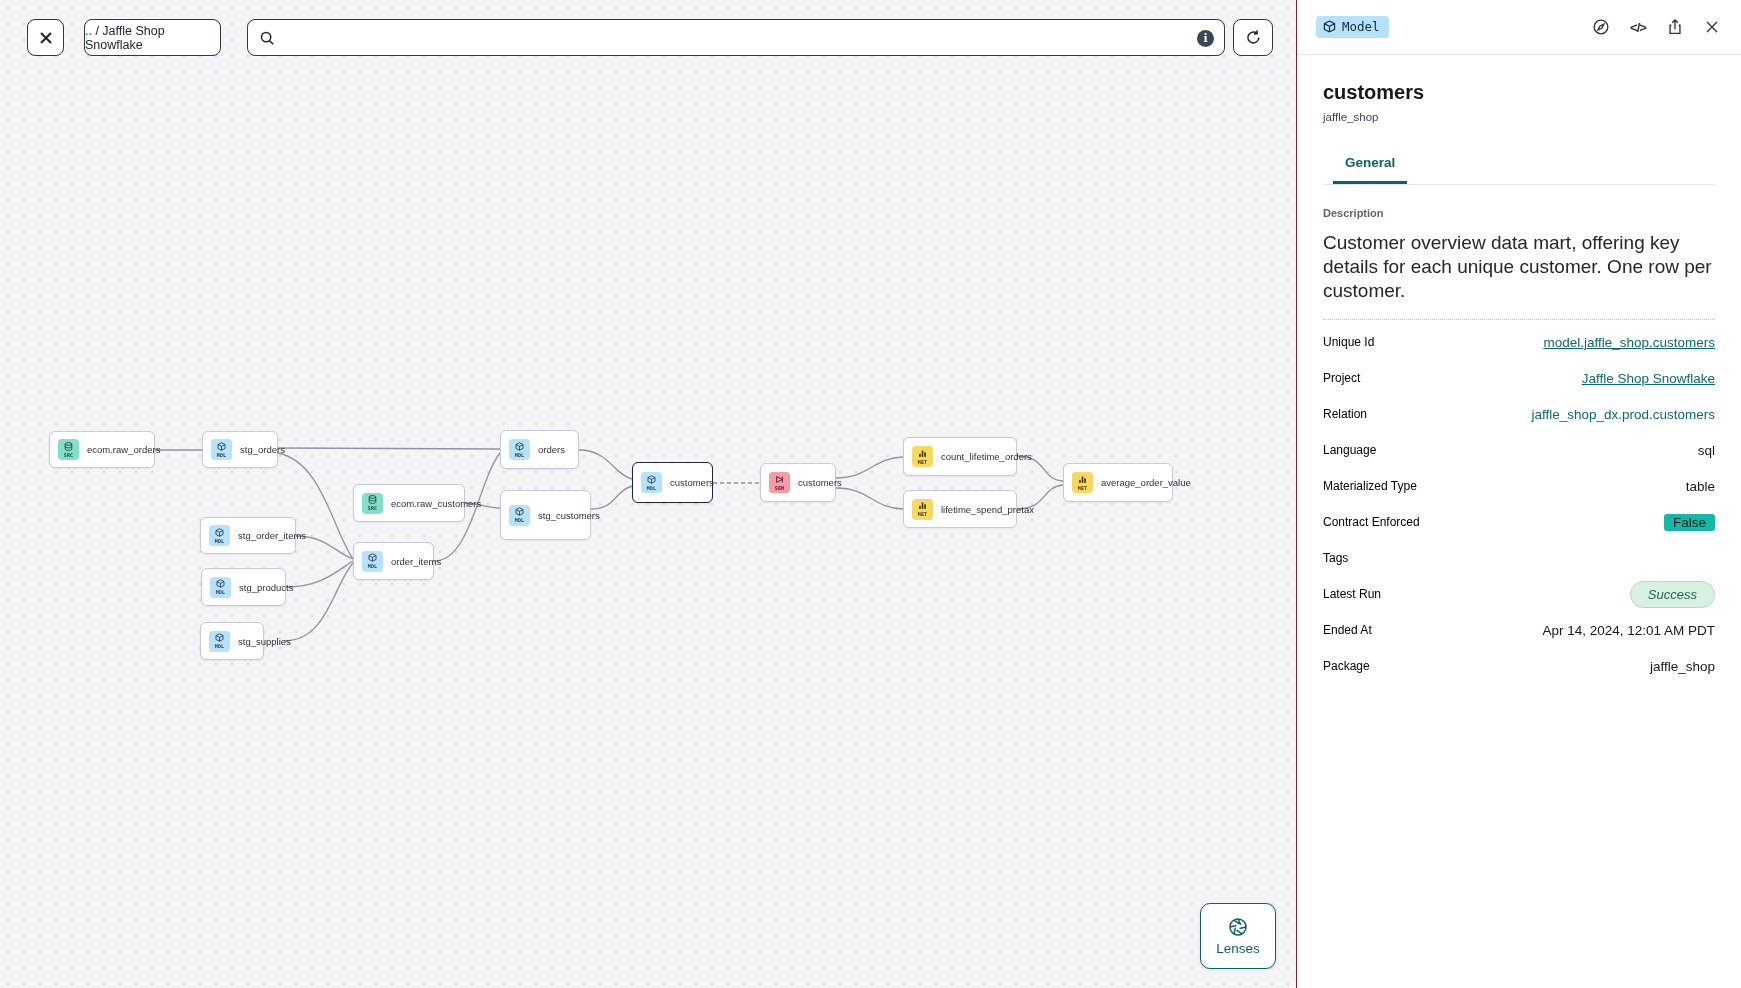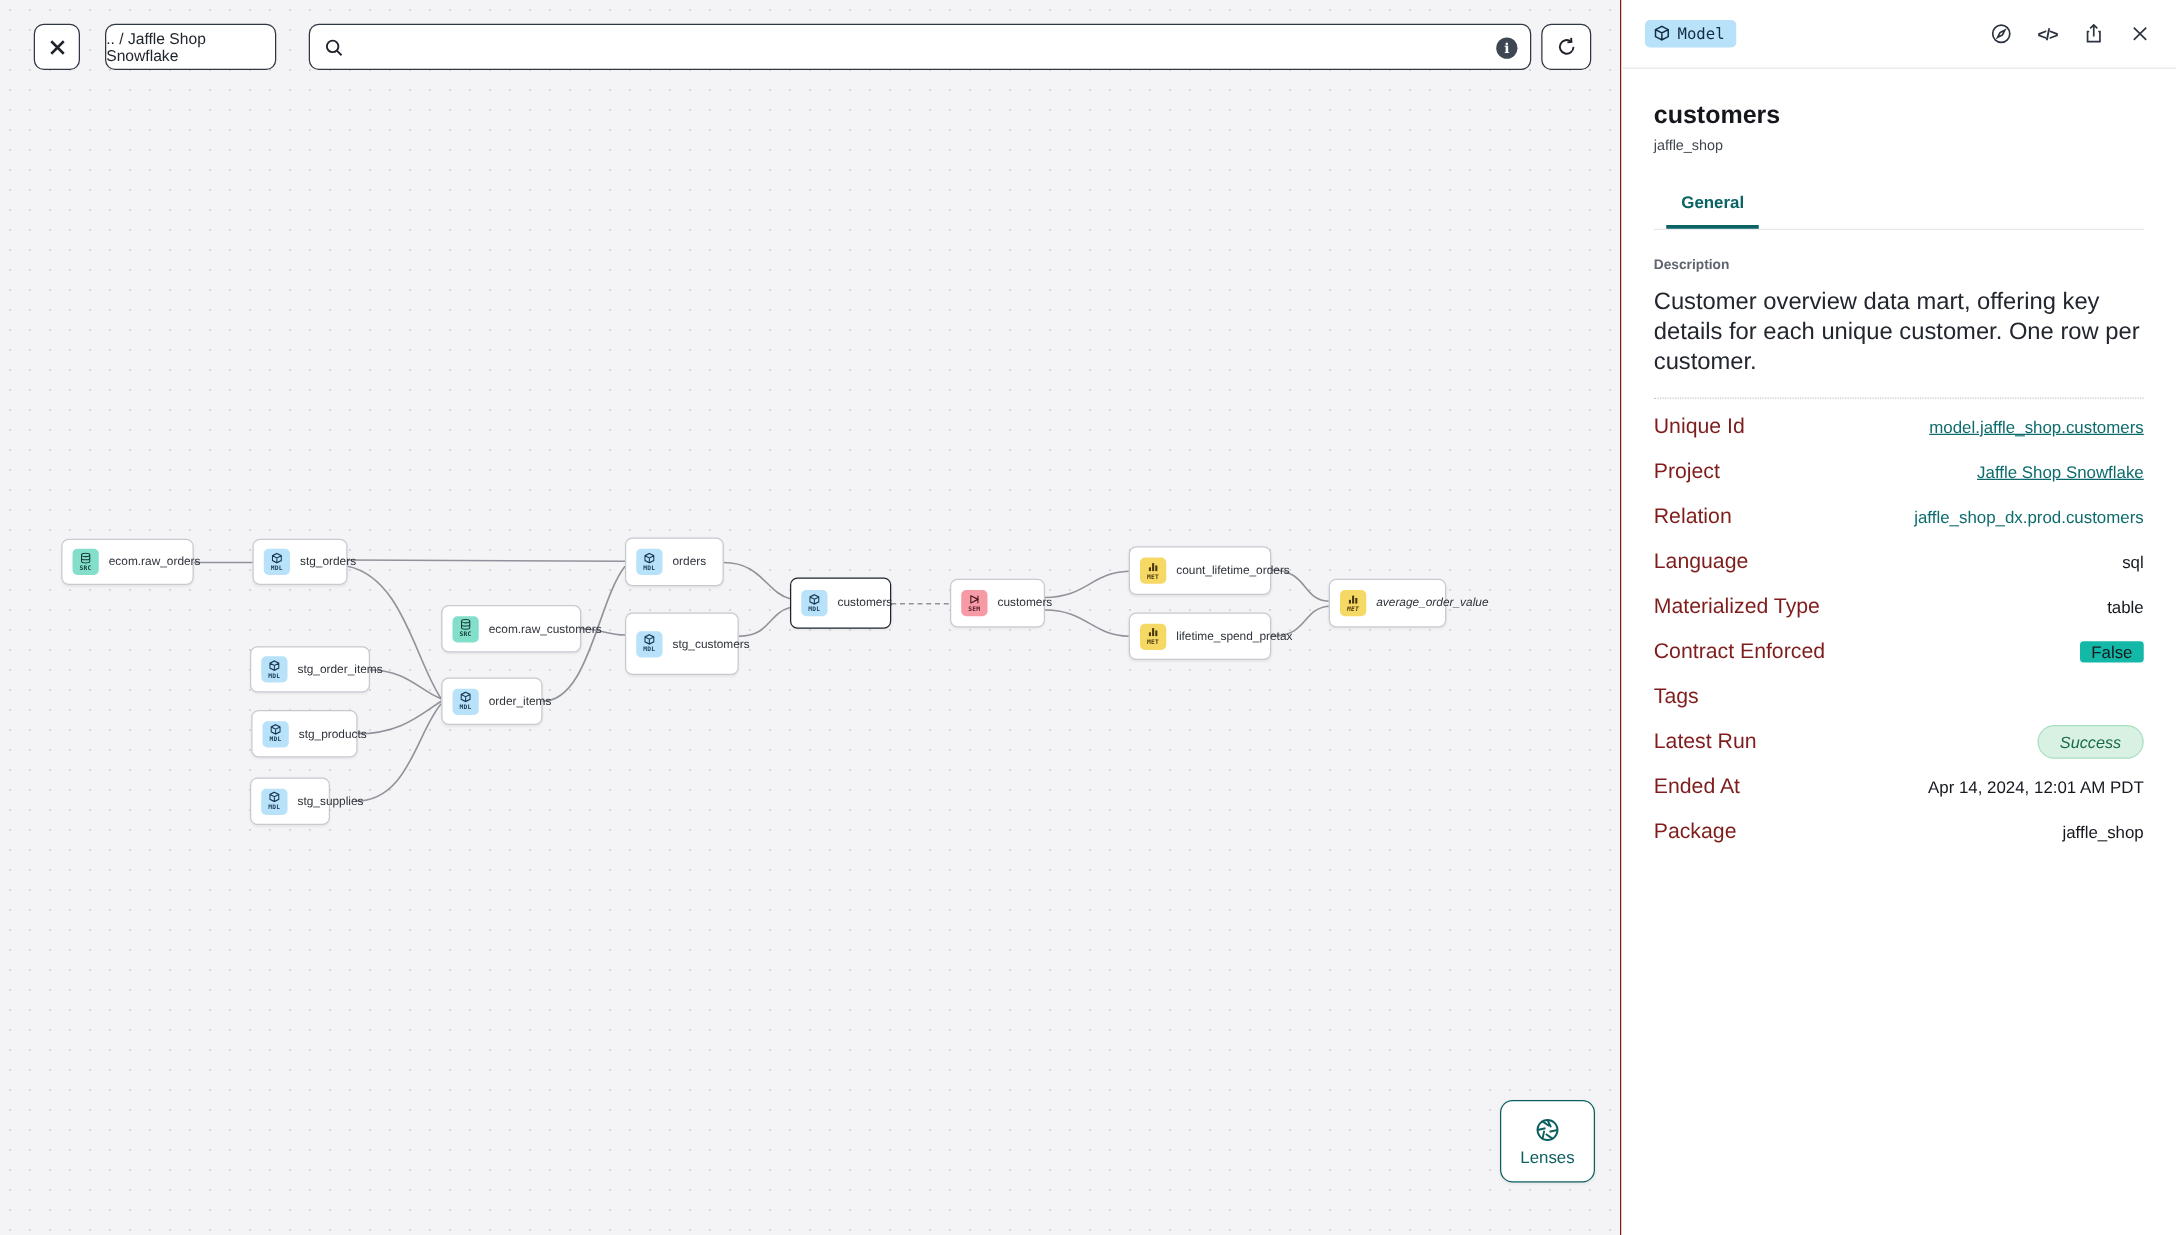--- a/index.html
+++ b/index.html
@@ -64,21 +64,21 @@
     position:absolute; right:10px; top:10px; width:17px; height:17px; border-radius:50%;
     background:#3e4document654; background:#3e4654; color:#fff; font-size:11px; font-weight:bold;
     font-family:"DejaVu Serif", serif; display:flex; align-items:center; justify-content:center;
     cursor:pointer;
   }
   .tb-refresh { left:1233px; width:40px; justify-content:center; cursor:pointer; }
   .tb-refresh svg { width:17px; height:17px; stroke:#1d222b; stroke-width:1.8; fill:none; }
 
   
   .lenses-btn {
-    position:absolute; left:1200px; top:880px; width:76px; height:66px;
+    position:absolute; left:1200px; top:903px; width:76px; height:66px;
     background:#fff; border:1.6px solid #0d5f60; border-radius:10px;
     display:flex; flex-direction:column; align-items:center; justify-content:center; gap:4px;
     color:#0d5f60; cursor:pointer; box-shadow:0 1px 3px rgba(20,24,33,.08);
   }
   .lenses-btn svg { width:20px; height:20px; stroke:#0d5f60; stroke-width:1.5; fill:none; }
   .lenses-label { font-size:13.5px; }
 
   
   .panel {
     position:absolute; right:0; top:0; width:445px; height:988px; background:#fff;
@@ -109,21 +109,21 @@
     color:#0a6364; border-bottom:3px solid #0a6364; cursor:pointer;
   }
 
   .section-label { font-size:11px; font-weight:bold; color:#5e636d; margin-top:22px; }
   .description-text { font-size:19px; color:#22262e; line-height:24px; margin-top:12px; }
   .dotted-sep { border:none; border-top:1.5px dotted #c4c7ce; margin:16px 0 4px 0; }
 
   .field-row {
     display:flex; align-items:center; justify-content:space-between; min-height:36px;
   }
-  .f-label { font-size:17px; color:#7f1d1d; }
+  .f-label { font-size:12px; color:#000000; }
   .f-value { display:flex; align-items:center; gap:7px; font-size:13.5px; color:#15181e; }
   .v-link .f-text { color:#0e6b6d; text-decoration:underline; cursor:pointer; }
   .v-teal-copy .f-text { color:#0e6b6d; }
   .v-chip .f-text { background:#14b8a6; padding:1px 9px; border-radius:3px; }
   .v-success { padding:4px 0;font-style:italic; }
   .v-success .f-text {
     background:#d9f1e2; border:1px solid #a9dec1; color:#186c49;
     padding:5px 17px; border-radius:999px; font-size:13px;
   }
 </style>
@@ -294,21 +294,21 @@
             <svg viewBox="0 0 12 12" fill="currentColor">
               <rect x="1.5" y="6.5" width="2.2" height="4"></rect>
               <rect x="4.9" y="2" width="2.2" height="8.5"></rect>
               <rect x="8.3" y="4.5" width="2.2" height="6"></rect>
             </svg>
           </span>
       <span class="badge-label">MET</span>
     </span>
     <span class="node-label">lifetime_spend_pretax</span>
   </div>
-      <div class="node t-MET" style="left: 1063px; top: 463px; width: 94px; height: 39px; font-style: italic;">
+      <div class="node t-MET" style="left: 1063px; top: 463px; width: 110px; height: 39px;">
     <span class="badge">
       <span class="badge-icon">
             <svg viewBox="0 0 12 12" fill="currentColor">
               <rect x="1.5" y="6.5" width="2.2" height="4"></rect>
               <rect x="4.9" y="2" width="2.2" height="8.5"></rect>
               <rect x="8.3" y="4.5" width="2.2" height="6"></rect>
             </svg>
           </span>
       <span class="badge-label">MET</span>
     </span>

